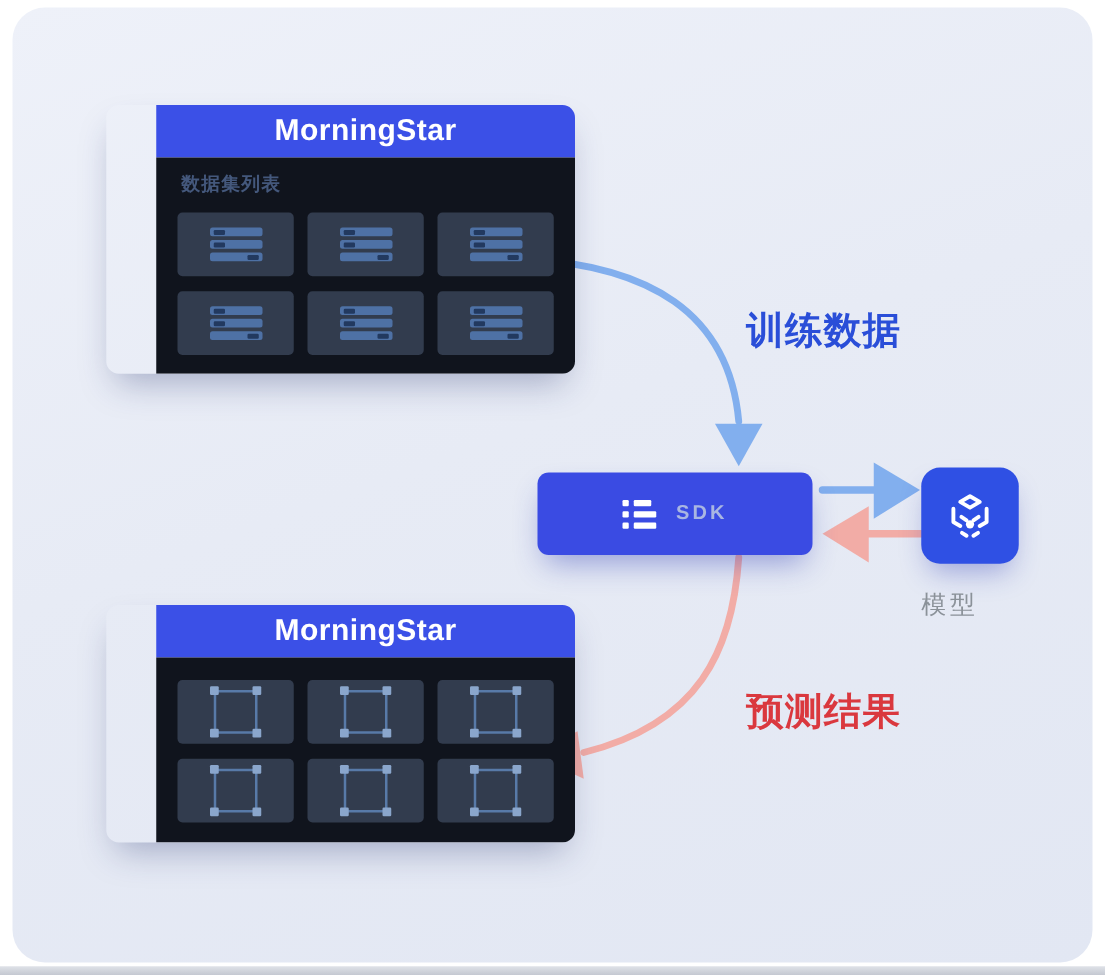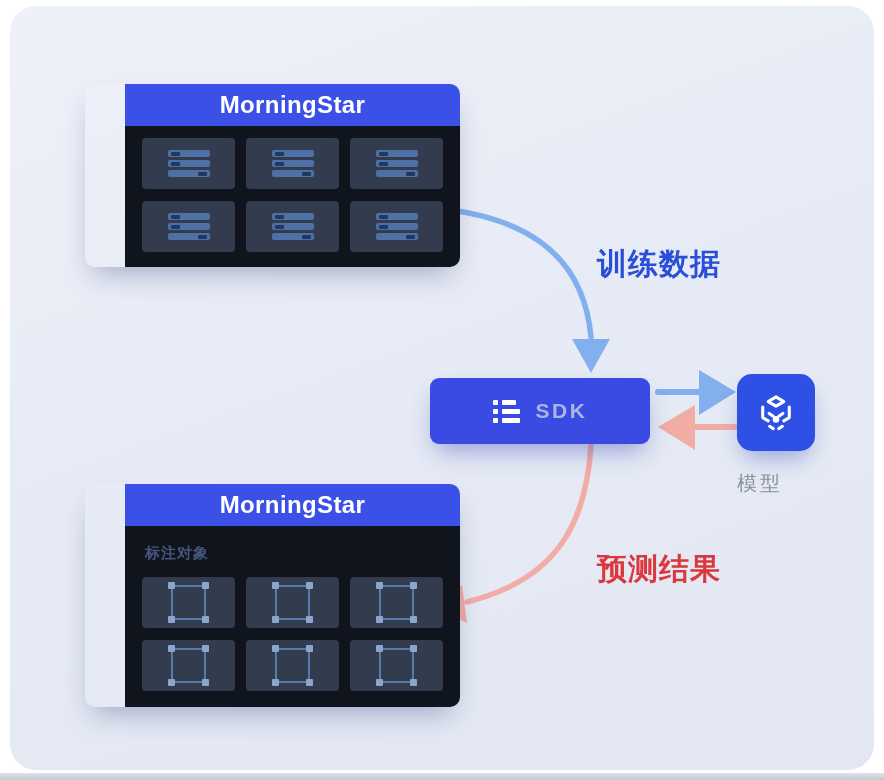--- a/index.html
+++ b/index.html
@@ -77,21 +77,21 @@
   .sdk-icon{display:flex;flex-direction:column;gap:4px;}
   .sdk-icon i{display:block;position:relative;width:27px;height:5px;}
   .sdk-icon i::before{
     content:"";position:absolute;left:0;top:0;width:5px;height:5px;background:#fff;border-radius:1px;
   }
   .sdk-icon i::after{
     content:"";position:absolute;left:9px;top:0;right:0;height:5px;background:#fff;border-radius:1px;
   }
   .sdk-icon i:nth-child(1)::after{right:4px;}
   .sdk-label{
-    color:#a9b6e2;font-size:21px;font-weight:700;letter-spacing:2.5px;
+    color:#a9b6e2;font-size:16px;font-weight:700;letter-spacing:2.5px;
   }
   
   .model{
     position:absolute;left:727px;top:368px;width:78px;height:77px;
     background:#2f50e4;border-radius:15px;
     display:flex;align-items:center;justify-content:center;
     box-shadow:0 12px 22px -6px rgba(45,60,180,.4);
   }
   .model-caption{
     position:absolute;left:727px;top:464px;width:78px;text-align:left;
@@ -118,20 +118,21 @@
     <polygon points="685,399 685,444 648,421" stroke="none" fill="#f2aca6"></polygon>
     <path d="M 581 440 C 576 515 549 573 457 596" fill="none" stroke-width="5.5" stroke-linecap="round" stroke="#f2aca6"></path>
     <polygon points="452,579 457,617 416,598" stroke="none" fill="#f2aca6"></polygon>
   </svg>
 
   <div class="card card-dataset">
     <div class="card-header">
       <span class="brand">MorningStar</span>
     </div>
     <div class="card-body">
+      <div class="card-title">数据集列表</div>
       <div class="tile-grid">
         <div class="tile">
             <span class="rows-icon">
               <i></i>
               <i></i>
               <i></i>
             </span>
           </div>
         <div class="tile">
             <span class="rows-icon">
@@ -170,21 +171,20 @@
           </div>
       </div>
     </div>
   </div>
 
   <div class="card card-annotation">
     <div class="card-header">
       <span class="brand">MorningStar</span>
     </div>
     <div class="card-body">
-      <div class="card-title">标注对象</div>
       <div class="tile-grid">
         <div class="tile">
             <span class="bbox-icon">
               <b class="tl"></b>
               <b class="tr"></b>
               <b class="bl"></b>
               <b class="br"></b>
             </span>
           </div>
         <div class="tile">

